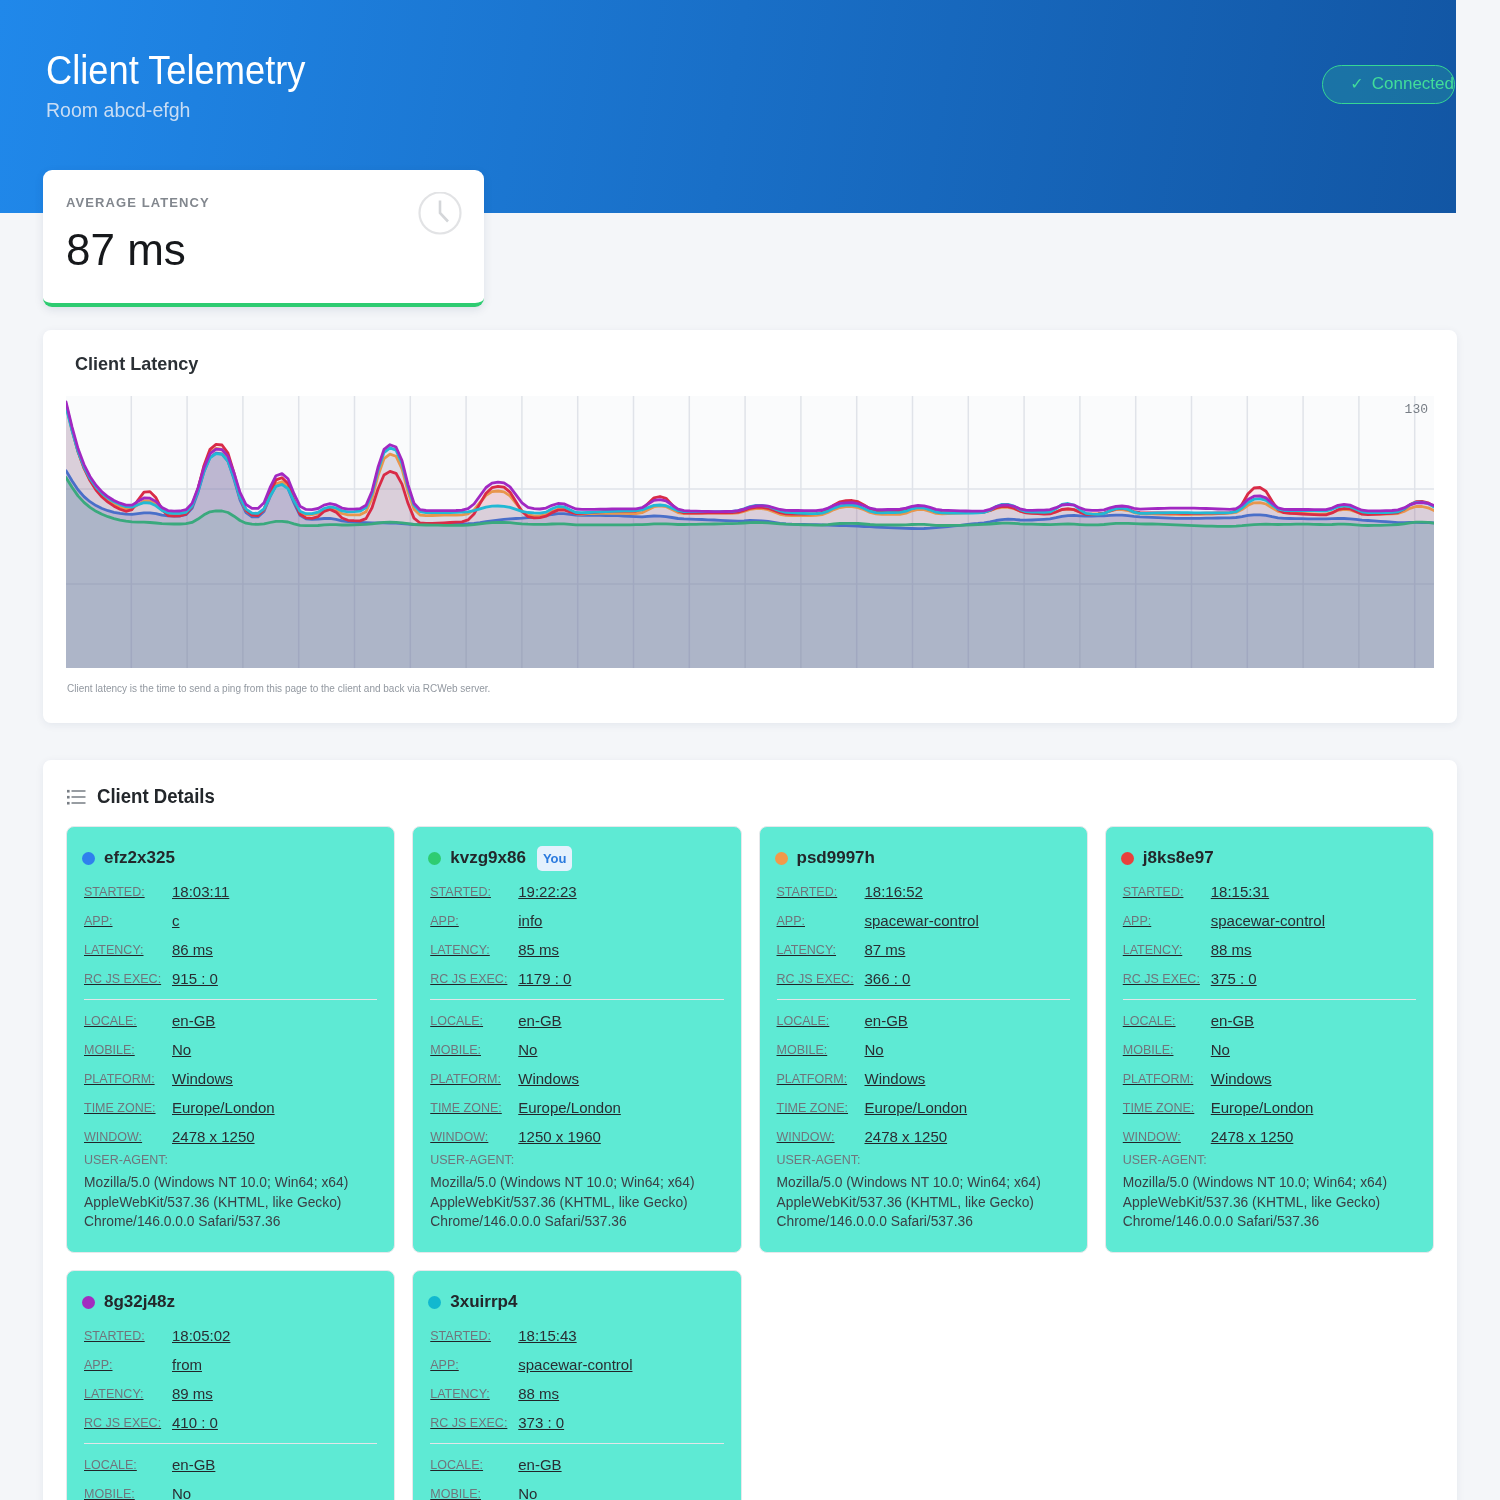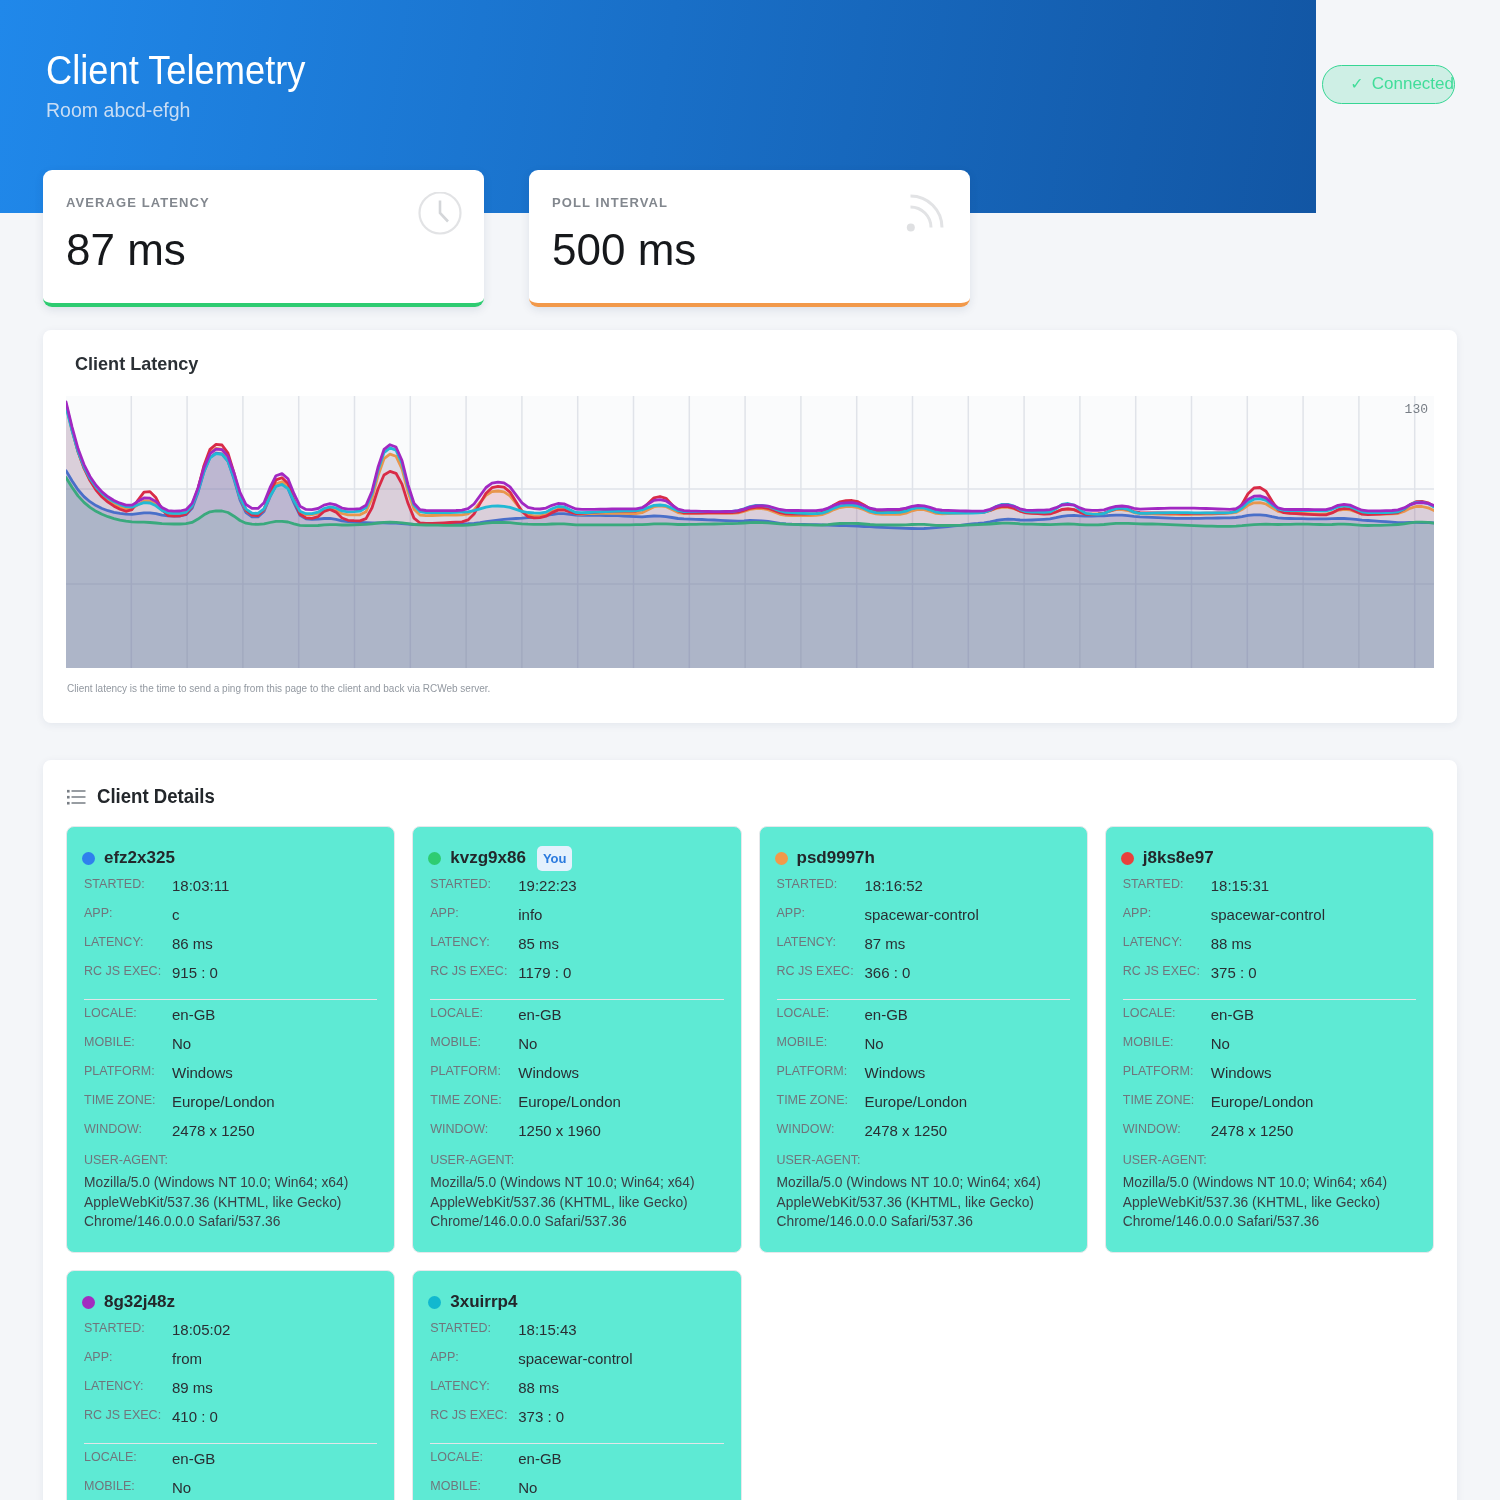--- a/index.html
+++ b/index.html
@@ -1,18 +1,18 @@
 <!DOCTYPE html>
 <html><head>
 <meta charset="utf-8">
 <style>
 * { margin:0; padding:0; box-sizing:border-box; }
 html,body { width:1500px; height:1500px; overflow:hidden; }
 body { font-family:"Liberation Sans", sans-serif; background:#f4f6f9; color:#212529; }
-.hero { position:absolute; top:0; left:0; width:1316px; height:213px;
+.hero { position:absolute; top:0; left:0; width:1456px; height:213px;
   background:linear-gradient(99deg,#2088ea 0%,#1256a4 100%); }
 .hero h1 { position:absolute; left:46px; top:45px; font-size:41px; font-weight:300; color:#ffffff; line-height:1.25; transform:scaleX(0.885); transform-origin:0 0; }
 .hero .sub { position:absolute; left:46px; top:98px; font-size:21px; font-weight:300; color:#c9ddf4; transform:scaleX(0.93); transform-origin:0 0; }
 .pill { position:absolute; left:1322px; top:65px; width:133px; height:39px; border:1.4px solid #36d694; border-radius:20px;
   background:rgba(54,214,148,0.20); color:#41dd9a; font-size:17px; line-height:36px; text-align:right; }
 .pill .chk { margin-right:8px; font-size:16px; }
 .cards { position:absolute; top:170px; left:43px; width:1414px; display:flex; gap:45px; }
 .stat { position:relative; width:441px; height:137px; background:#fff; border-radius:9px;
   border-bottom:4px solid; box-shadow:0 3px 10px rgba(20,40,80,0.10); }
 .stat .lbl { position:absolute; left:23px; top:25px; font-size:13px; font-weight:700; letter-spacing:1.1px; color:#82878e; }
@@ -27,50 +27,41 @@
 #chartpanel .cap { position:absolute; left:24px; top:353px; font-size:10px; color:#9298a0; }
 #detailpanel { top:760px; height:1200px; }
 .dethead { position:absolute; left:0; top:0; }
 .dethead h2 { position:absolute; left:54px; top:25px; font-size:20px; font-weight:700; color:#23272b; white-space:nowrap; transform:scaleX(0.93); transform-origin:0 0;}
 .grid { position:absolute; left:23px; top:66px; width:1368px; display:flex; flex-wrap:wrap; gap:17px; }
 .client { width:329.25px; border:1px solid #e6e8eb; border-radius:8px; background:#5eead4; padding:18px 17px 18px 17px; height:427px;}
 .client .hd { display:flex; align-items:center; height:16px; margin-top:5px; margin-bottom:11px; }
 .client .dot { width:13px; height:13px; border-radius:50%; margin-left:-2px; margin-right:9px; }
 .client .nm { font-size:17px; font-weight:700; color:#23272b; }
 .client .you { margin-left:11px; background:#e4f1fd; color:#2a7ade; font-size:13px; font-weight:700; padding:5px 6px; border-radius:5px; }
-.row { display:flex; height:29px; }
+.row { display:flex; align-items:center; height:29px;text-decoration:underline; }
 .row .k { width:88px; font-size:12.5px; color:#70757c; }
 .row .v { font-size:15px; color:#2a2e33; }
 .sep { border-top:1px solid #e3e5e8; margin:6px 0 6px 0; }
 .ua { font-size:13.8px; color:#3b4046; line-height:19.5px; margin-top:7px;}
 .ualbl { font-size:12.5px; color:#70757c; margin-top:2px; height:13px;}
 </style>
 </head>
 <body>
 <div class="hero">
   <h1>Client Telemetry</h1>
   <div class="sub">Room abcd-efgh</div>
   <div class="pill"><span class="chk">✓</span>Connected</div>
 </div>
 <div class="cards">
   <div class="stat b-green">
     <div class="lbl">AVERAGE LATENCY</div>
     <div class="val">87 ms</div>
     <svg class="ic" width="44" height="44" viewBox="0 0 44 44" fill="none" stroke="#e2e3e5" stroke-width="2.2" style="right:22px;top:22px;">
       <circle cx="22" cy="21" r="20.5"></circle>
       <path d="M22 8.5 V21 L30 29.5" stroke="#d4d6d9" stroke-width="2.6"></path>
-    </svg>
-  </div>
-  <div class="stat b-orange">
-    <div class="lbl">POLL INTERVAL</div>
-    <div class="val">500 ms</div>
-    <svg class="ic" width="40" height="40" viewBox="0 0 40 40" fill="none" stroke="#e2e3e5" stroke-width="3" style="right:24px;top:24px;">
-      <circle cx="4.8" cy="33.5" r="4" fill="#dfe0e2" stroke="none"></circle>
-      <path d="M4.5 13 a20.5 20.5 0 0 1 20.5 20.5"></path>
-      <path d="M4.5 2 a31.5 31.5 0 0 1 31.5 31.5"></path>
     </svg>
   </div>
 </div>
 <div class="panel" id="chartpanel">
   <h2>Client Latency</h2>
   <svg width="1368" height="272" viewBox="0 0 1368 272" style="position:absolute;left:23px;top:66px;" shape-rendering="geometricPrecision">
 <rect x="0" y="0" width="1368.0" height="272.0" fill="#fafbfc"></rect>
       <path d="M65.3 0V272.0 M121.1 0V272.0 M176.9 0V272.0 M232.7 0V272.0 M288.5 0V272.0 M344.3 0V272.0 M400.1 0V272.0 M455.9 0V272.0 M511.7 0V272.0 M567.5 0V272.0 M623.3 0V272.0 M679.1 0V272.0 M734.9 0V272.0 M790.7 0V272.0 M846.5 0V272.0 M902.3 0V272.0 M958.1 0V272.0 M1013.9 0V272.0 M1069.7 0V272.0 M1125.5 0V272.0 M1181.3 0V272.0 M1237.1 0V272.0 M1292.9 0V272.0 M1348.7 0V272.0 M0 93H1368.0 M0 188H1368.0" stroke="#e0e3e9" stroke-width="1.5" fill="none"></path>
 <g transform="translate(-66.0,-396.0)">
 <path d="M66 470.6L72 480.8L78 489.8L84 496.6L90 501.7L96 505.6L102 508.5L108 510.7L114 512.3L120 513.4L126 514.2L132 514.4L138 513.6L144 512.8L150 512.9L156 513.7L162 515.2L168 515.9L174 516.0L180 516.0L186 514.7L192 508.4L198 492.4L204 471.6L210 457.3L216 453.1L222 453.9L228 461.4L234 479.1L240 499.9L246 512.7L252 516.9L258 516.9L264 511.4L270 496.9L276 485.2L282 483.3L288 488.4L294 503.0L300 515.4L306 518.8L312 519.3L318 519.2L324 518.5L330 518.4L336 519.3L342 520.8L348 521.6L354 522.0L360 522.4L366 522.7L372 522.9L378 522.8L384 522.8L390 523.0L396 523.2L402 523.6L408 524.1L414 524.5L420 524.7L426 524.7L432 524.6L438 524.4L444 524.2L450 524.0L456 523.9L462 523.8L468 523.7L474 523.3L480 522.6L486 521.7L492 520.9L498 520.1L504 519.4L510 518.8L516 518.5L522 518.2L528 517.6L534 517.0L540 516.4L546 515.7L552 514.5L558 513.7L564 513.6L570 514.4L576 515.2L582 515.3L588 515.3L594 515.3L600 515.4L606 515.5L612 515.6L618 515.7L624 516.0L630 516.3L636 516.6L642 516.8L648 516.4L654 516.0L660 516.1L666 516.6L672 517.5L678 518.5L684 518.9L690 519.1L696 519.3L702 519.5L708 519.8L714 520.0L720 520.3L726 520.6L732 520.9L738 521.1L744 520.9L750 520.5L756 520.6L762 520.9L768 521.5L774 522.4L780 523.4L786 523.9L792 524.2L798 524.3L804 524.5L810 524.6L816 524.7L822 524.9L828 525.1L834 525.3L840 525.5L846 525.7L852 525.9L858 526.2L864 526.5L870 526.7L876 527.0L882 527.4L888 527.7L894 527.9L900 528.2L906 528.4L912 528.5L918 528.6L924 528.5L930 528.2L936 527.7L942 527.2L948 526.5L954 525.9L960 525.3L966 524.6L972 524.0L978 523.5L984 522.8L990 521.8L996 520.5L1002 519.6L1008 519.2L1014 519.4L1020 520.0L1026 520.2L1032 520.0L1038 519.7L1044 519.3L1050 518.8L1056 517.7L1062 516.3L1068 515.6L1074 515.4L1080 515.8L1086 516.2L1092 516.1L1098 515.9L1104 515.8L1110 515.4L1116 515.1L1122 515.2L1128 515.6L1134 516.3L1140 516.8L1146 517.1L1152 517.4L1158 517.7L1164 517.9L1170 518.1L1176 518.3L1182 518.3L1188 518.4L1194 518.4L1200 518.3L1206 518.2L1212 518.1L1218 518.0L1224 517.9L1230 517.8L1236 517.5L1242 516.7L1248 515.4L1254 514.8L1260 514.8L1266 515.4L1272 516.7L1278 517.8L1284 518.3L1290 518.5L1296 518.6L1302 518.7L1308 518.8L1314 518.8L1320 518.9L1326 518.9L1332 518.7L1338 518.5L1344 518.5L1350 518.8L1356 519.4L1362 520.1L1368 520.5L1374 520.9L1380 521.3L1386 521.7L1392 522.2L1398 522.6L1404 522.7L1410 522.4L1416 522.4L1422 522.5L1428 522.5L1434 522.9L1434 668.0L66 668.0Z" fill="#4a6fc9" fill-opacity="0.24" stroke="none"></path>

